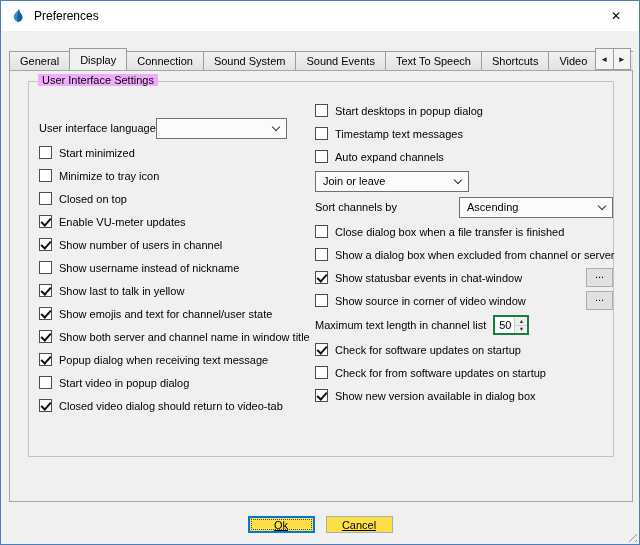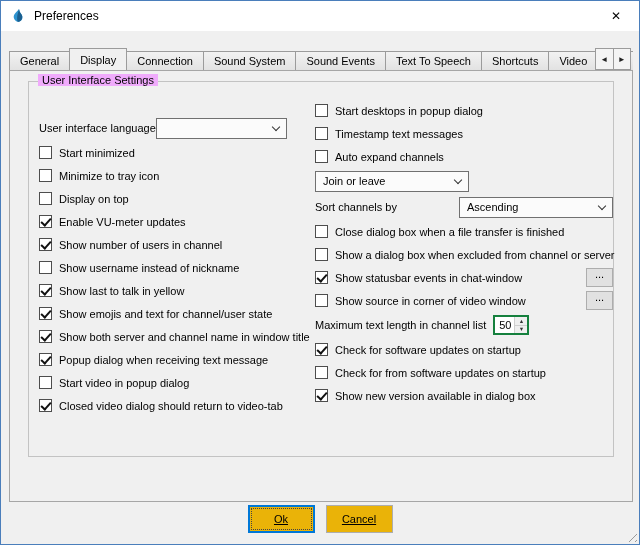--- a/index.html
+++ b/index.html
@@ -119,22 +119,22 @@
     flex: 1; display: flex; align-items: center; justify-content: center;
     font-size: 5.5px; color: #333; background: #efefef;
   }
   .spin .arrows span + span { border-top: 1px solid #cfcfcf; }
   
   .footer {
     position: absolute; left: 0; right: 0; bottom: 11px;
     display: flex; justify-content: center; gap: 11px;
   }
   .btn {
-    min-width: 67px; height: 28px; padding: 0 12px;
-    border: 1px solid #adadad; background: #eab308;
+    min-width: 67px; height: 17px; padding: 0 12px;
+    border: 1px solid #adadad; background: #fde047;
     display: flex; align-items: center; justify-content: center;
     font-size: 11px; text-decoration: underline; cursor: default;
   }
   .btn.default {
     border: 1px solid #0078d7;
     box-shadow: inset 0 0 0 1px #0078d7;
     outline: 1px dotted #444; outline-offset: -4px;
   }
   
   .grip {
@@ -191,21 +191,21 @@
         <div class="row">
           <span class="cb"></span>
           <span class="lbl">Start minimized</span>
         </div>
         <div class="row">
           <span class="cb"></span>
           <span class="lbl">Minimize to tray icon</span>
         </div>
         <div class="row">
           <span class="cb"></span>
-          <span class="lbl">Display on top</span>
+          <span class="lbl">Closed on top</span>
         </div>
         <div class="row">
           <span class="cb checked"></span>
           <span class="lbl">Enable VU-meter updates</span>
         </div>
         <div class="row">
           <span class="cb checked"></span>
           <span class="lbl">Show number of users in channel</span>
         </div>
         <div class="row">

